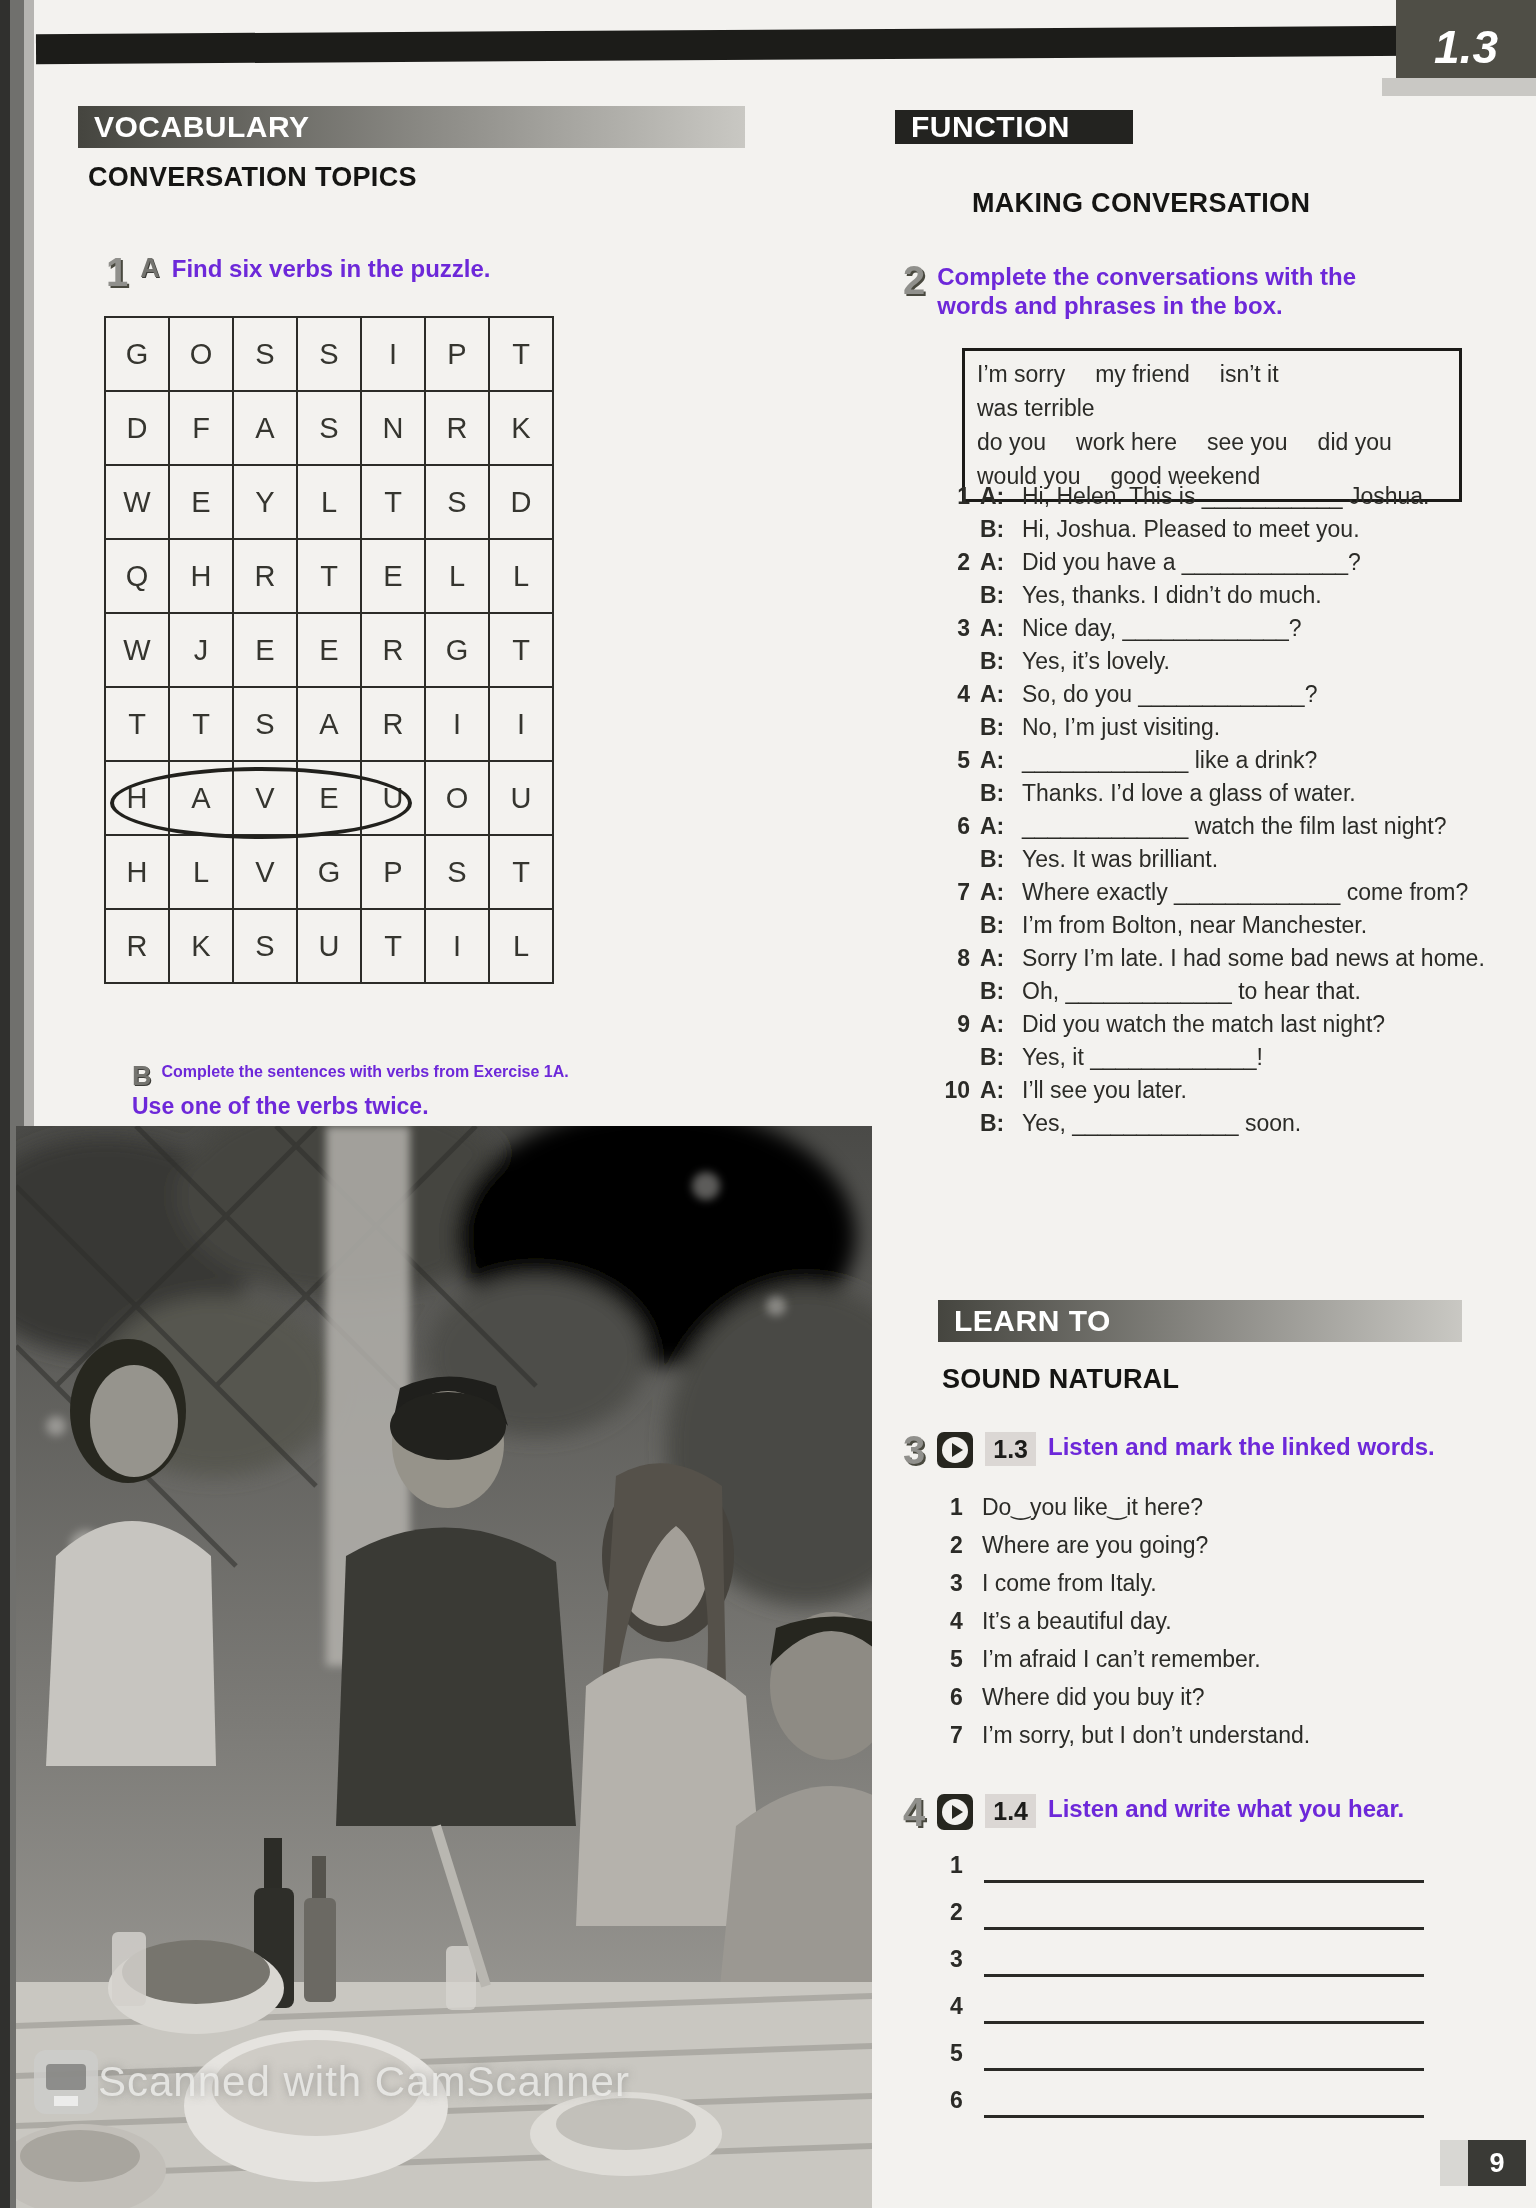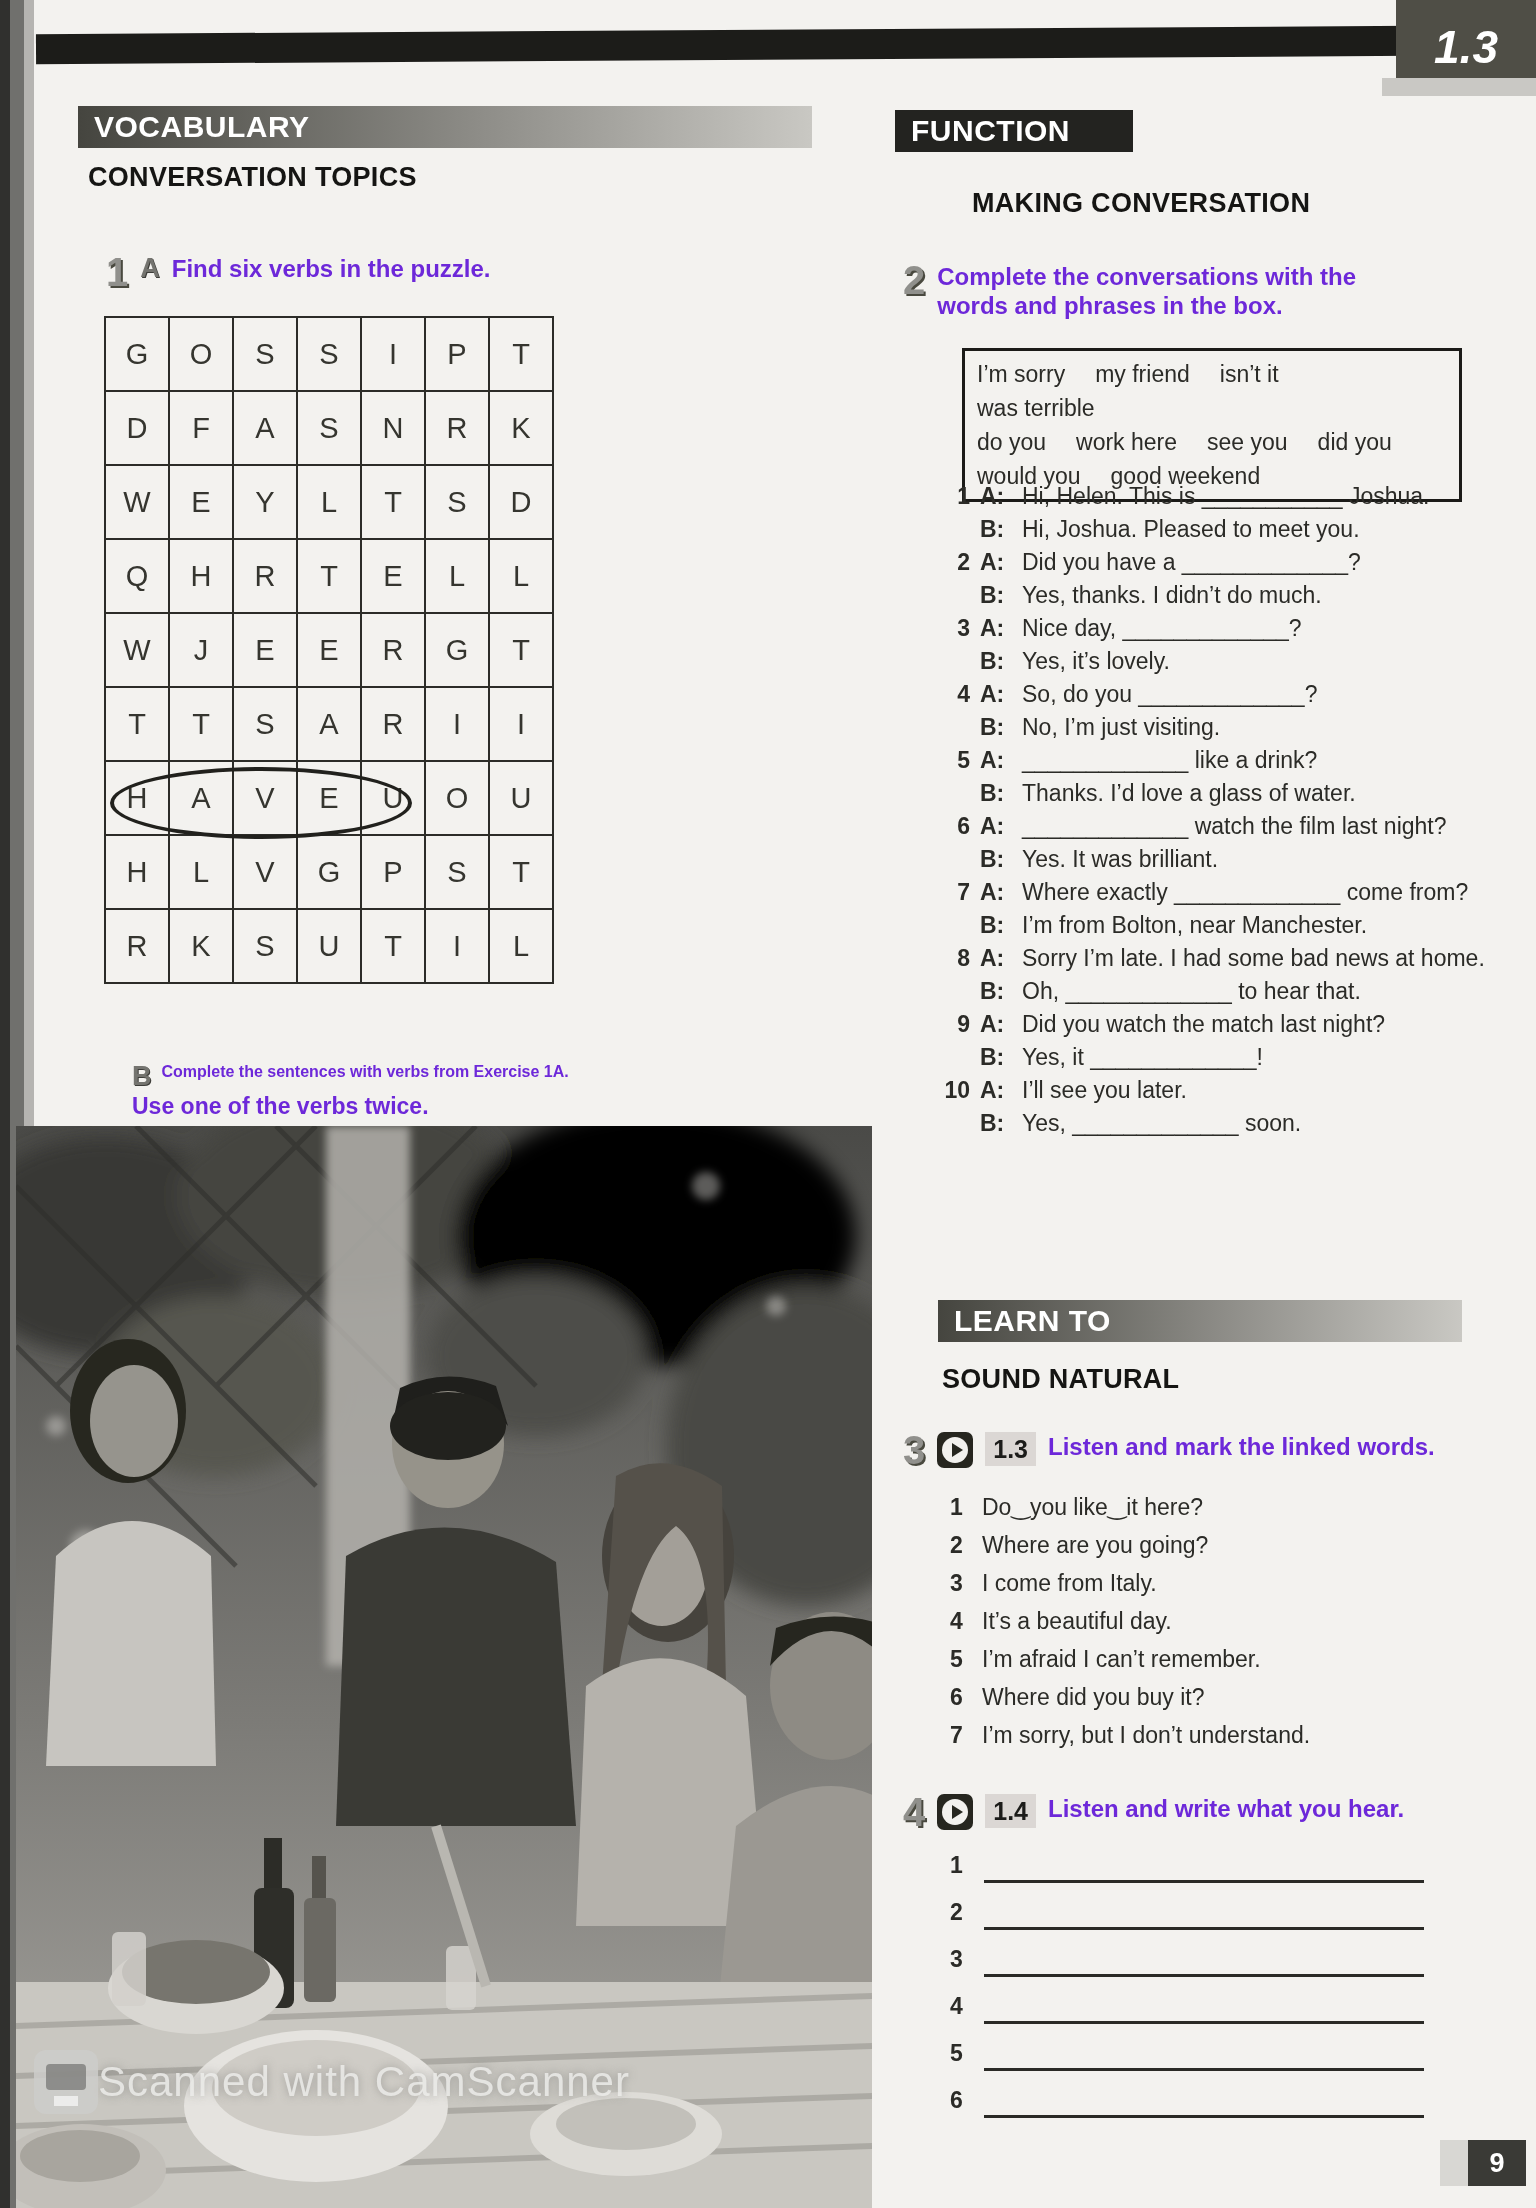--- a/index.html
+++ b/index.html
@@ -13,23 +13,23 @@
   .edge1{left:0;top:0;width:10px;height:2208px;background:#30302e;}
   .edge2{left:10px;top:0;width:14px;height:2208px;background:#70706d;}
   .edge3{left:24px;top:0;width:10px;height:2208px;background:#b5b4b1;}
   .scan-top{left:36px;top:30px;width:1378px;height:30px;background:#1c1c19;transform:rotate(-0.35deg);}
   .unit-tab{left:1396px;top:0;width:140px;height:78px;background:#4f4e46;color:#fff;
     font-size:46px;font-weight:bold;font-style:italic;display:flex;align-items:flex-end;justify-content:center;padding-bottom:4px;box-sizing:border-box;}
   .unit-strip{left:1382px;top:78px;width:154px;height:18px;background:#c9c8c4;}
   
   .gradbar{height:42px;background:linear-gradient(90deg,#45453f 0%,#8e8d88 55%,#c9c8c3 100%);
     color:#fff;font-size:30px;font-weight:bold;letter-spacing:.5px;display:flex;align-items:center;padding-left:16px;box-sizing:border-box;}
-  .vocab-bar{left:78px;top:106px;width:734px;}
+  .vocab-bar{left:78px;top:106px;width:667px;}
   .learn-bar{left:938px;top:1300px;width:524px;}
-  .func-box{left:895px;top:110px;width:238px;height:42px;background:#232320;color:#fff;
+  .func-box{left:895px;top:110px;width:238px;height:34px;background:#232320;color:#fff;
     font-size:30px;font-weight:bold;letter-spacing:.5px;display:flex;align-items:center;padding-left:16px;box-sizing:border-box;}
   .topic{font-size:27px;font-weight:bold;color:#151513;letter-spacing:.3px;}
   .vocab-topic{left:88px;top:162px;}
   .func-topic{left:972px;top:188px;}
   .learn-topic{left:942px;top:1364px;text-align:right;}
   
   .ex-head{display:flex;align-items:flex-start;gap:12px;}
   .big-num{font-size:40px;font-weight:bold;color:#90908c;text-shadow:2px 2px 0 #49493f;line-height:.9;}
   .part-letter{font-size:27px;font-weight:bold;color:#74746f;text-shadow:1px 1px 0 #3c3c38;line-height:1.1;}
   .instr{font-size:24px;font-weight:bold;color:#6d28d9;line-height:1.22;}

